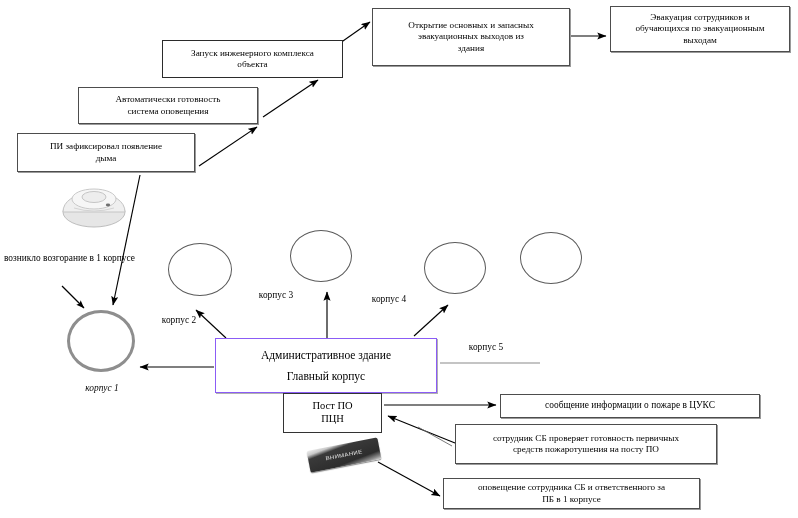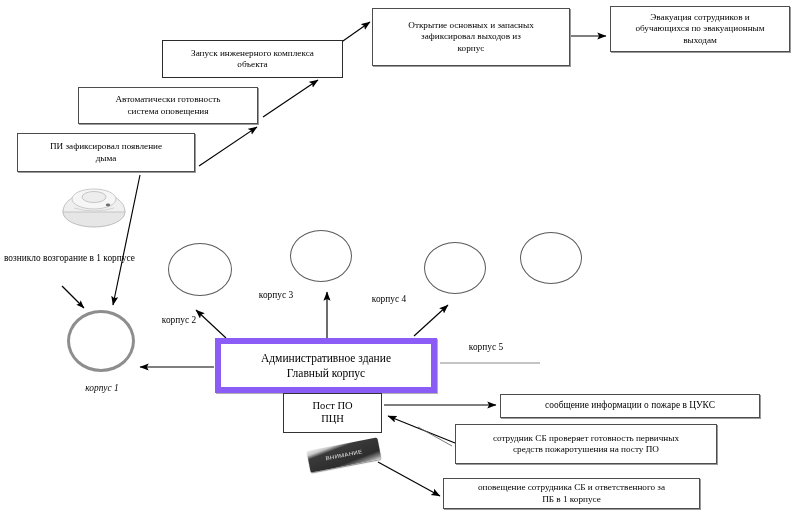--- a/index.html
+++ b/index.html
@@ -46,21 +46,21 @@
     border: 1px solid #4d4d4d;
     box-shadow: 1px 1px 0 0 #9a9a9a;
     font-size: 9.2px;
     padding: 2px 4px;
   }
   .box.plainborder {
     border: 1px solid #2b2b2b;
     box-shadow: none;
   }
   .main-building {
-    border: 6px solid #8b5cf6;
+    border: 1px solid #8b5cf6;
     box-shadow: 1px 1px 0 0 #b0b0b0;
     font-size: 11.5px;
     justify-content: space-around;
     padding: 6px 4px;
   }
   .post-box {
     border: 1px solid #333333;
     font-size: 10.5px;
     background: #ffffff;
   }
@@ -165,22 +165,22 @@
     <span class="ln">система оповещения</span>
   </div>
 
   <div class="node box plainborder" style="left:138px; top:40px; width:181px; height:38px;margin-left:24px;">
     <span class="ln">Запуск инженерного комплекса</span>
     <span class="ln">объекта</span>
   </div>
 
   <div class="node box" style="left:372px; top:8px; width:198px; height:58px;">
     <span class="ln">Открытие основных и запасных</span>
-    <span class="ln">зафиксировал выходов из</span>
-    <span class="ln">корпус</span>
+    <span class="ln">эвакуационных выходов из</span>
+    <span class="ln">здания</span>
   </div>
 
   <div class="node box" style="left:610px; top:6px; width:180px; height:46px;">
     <span class="ln">Эвакуация сотрудников и</span>
     <span class="ln">обучающихся по эвакуационным</span>
     <span class="ln">выходам</span>
   </div>
 
   <div class="node main-building" style="left:215px; top:338px; width:222px; height:55px;">
     <span class="ln">Административное здание</span>

